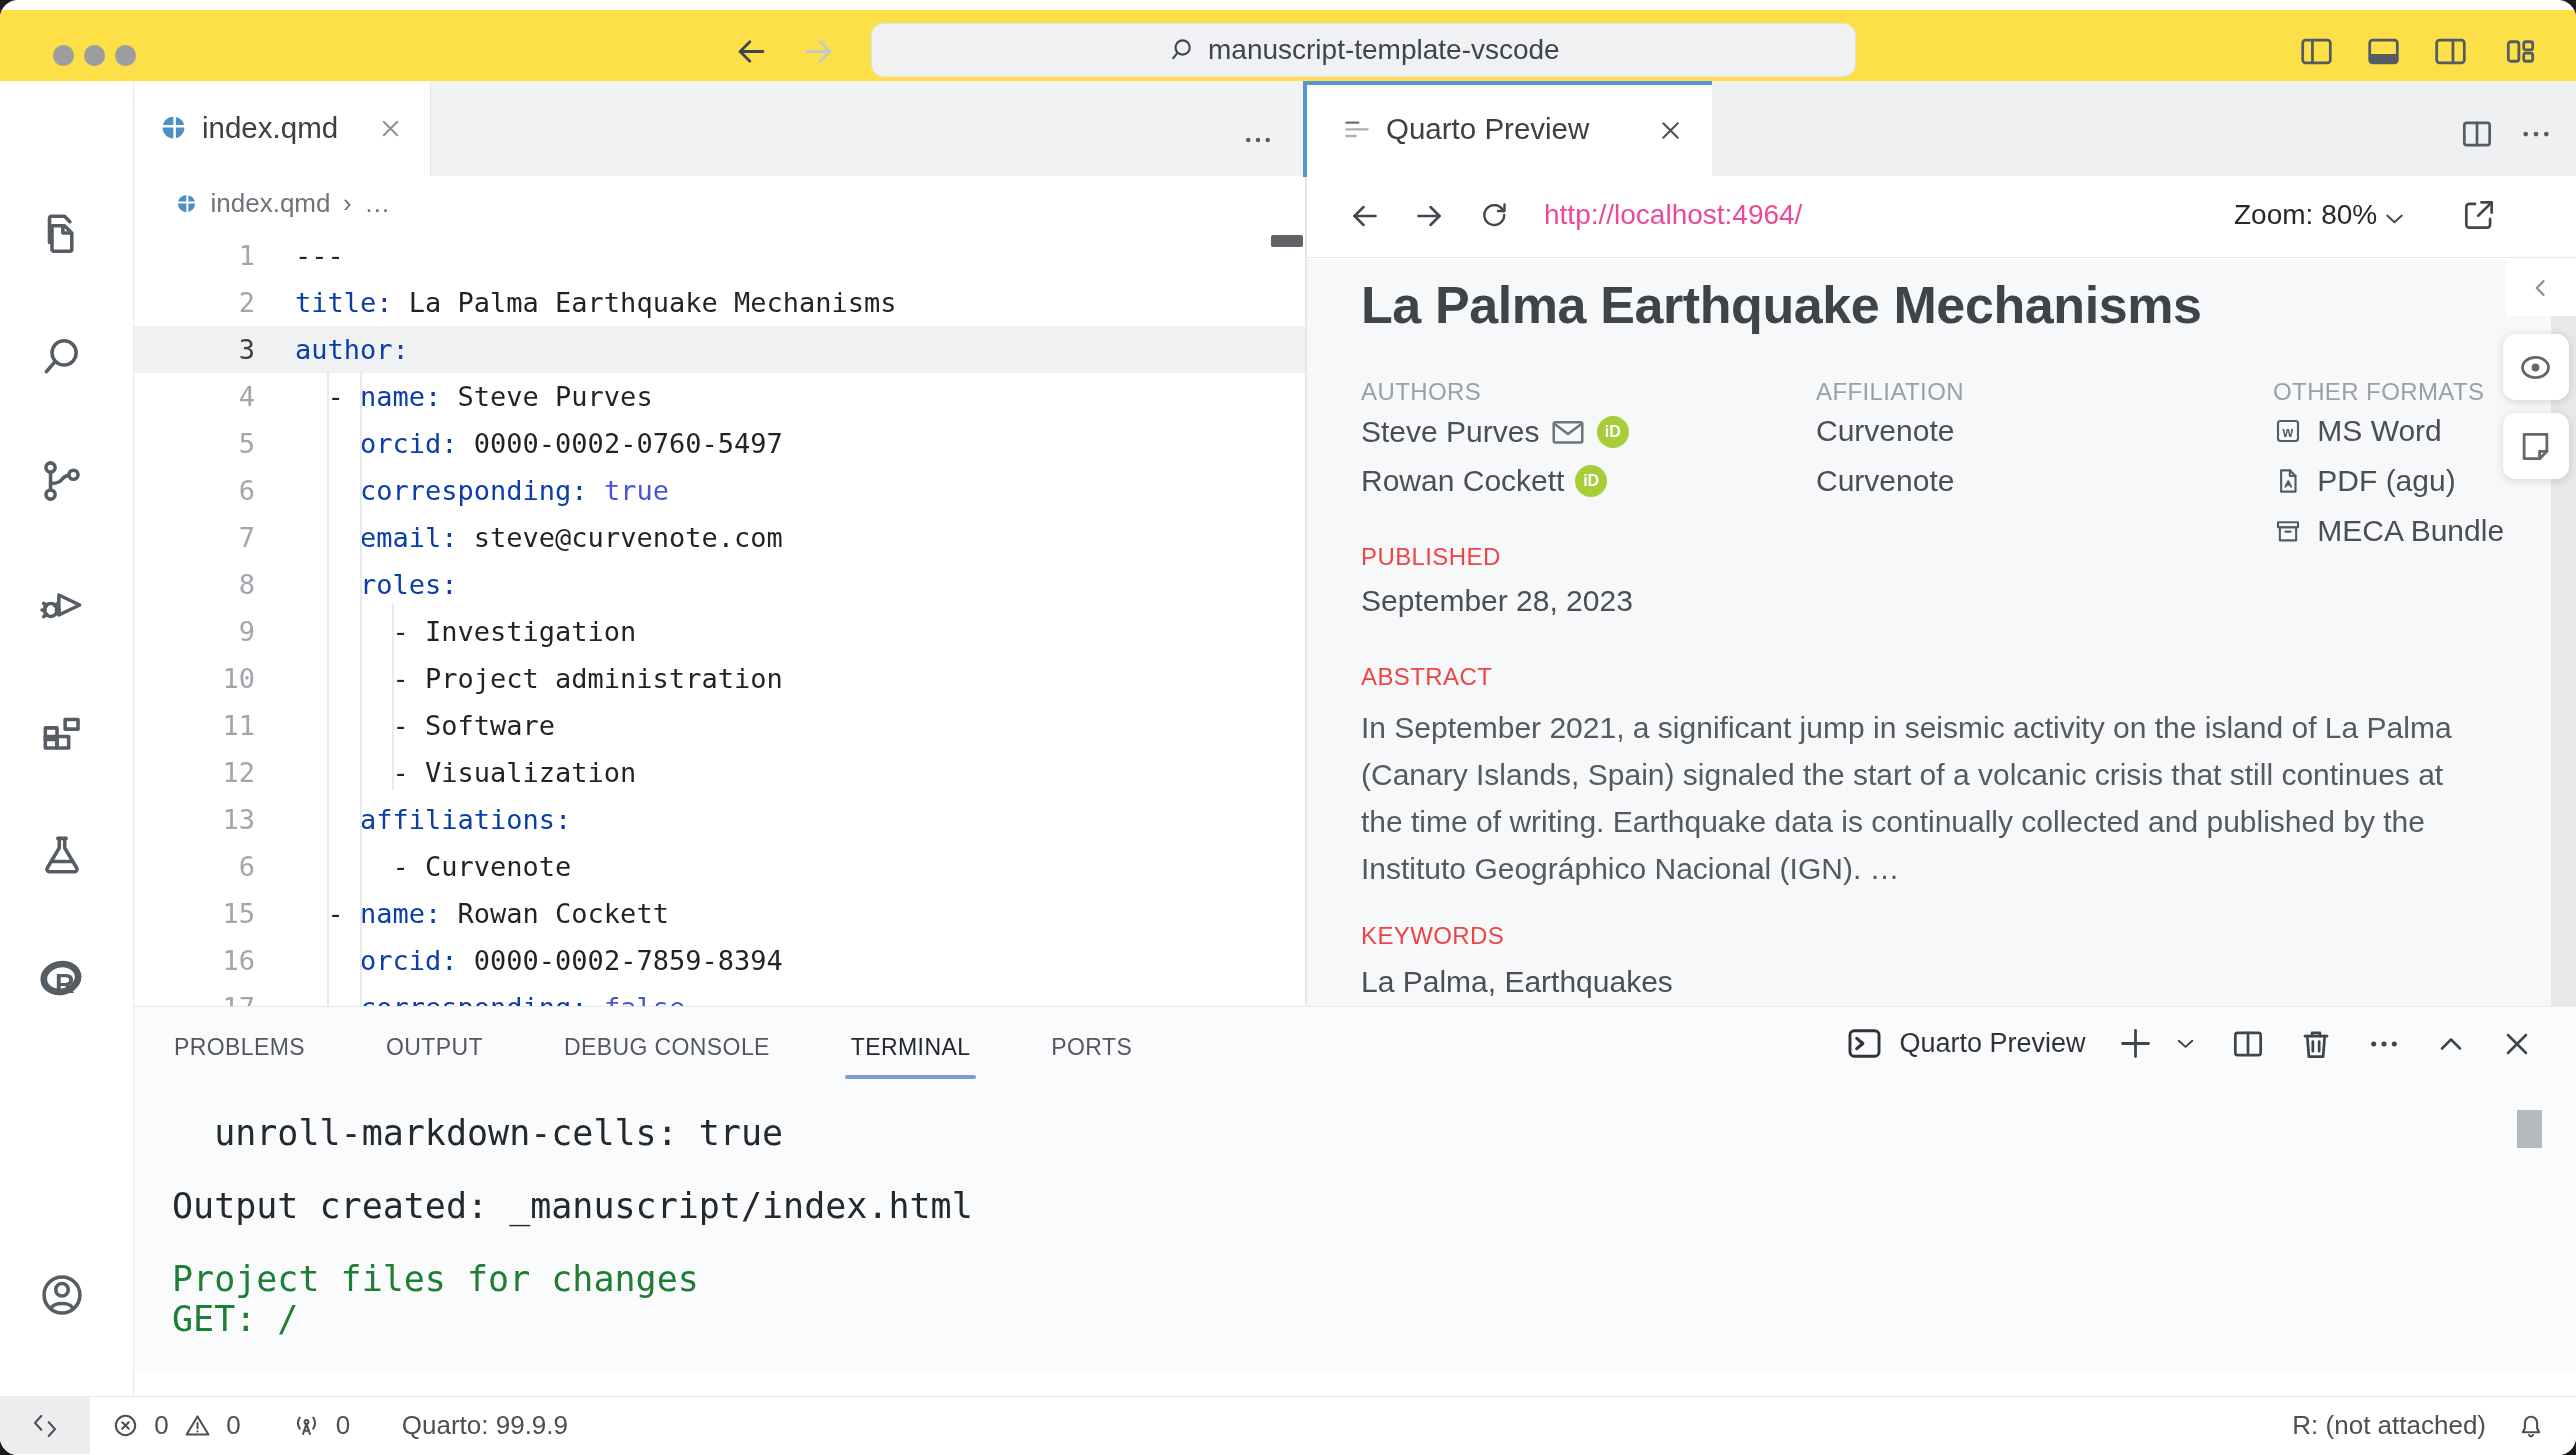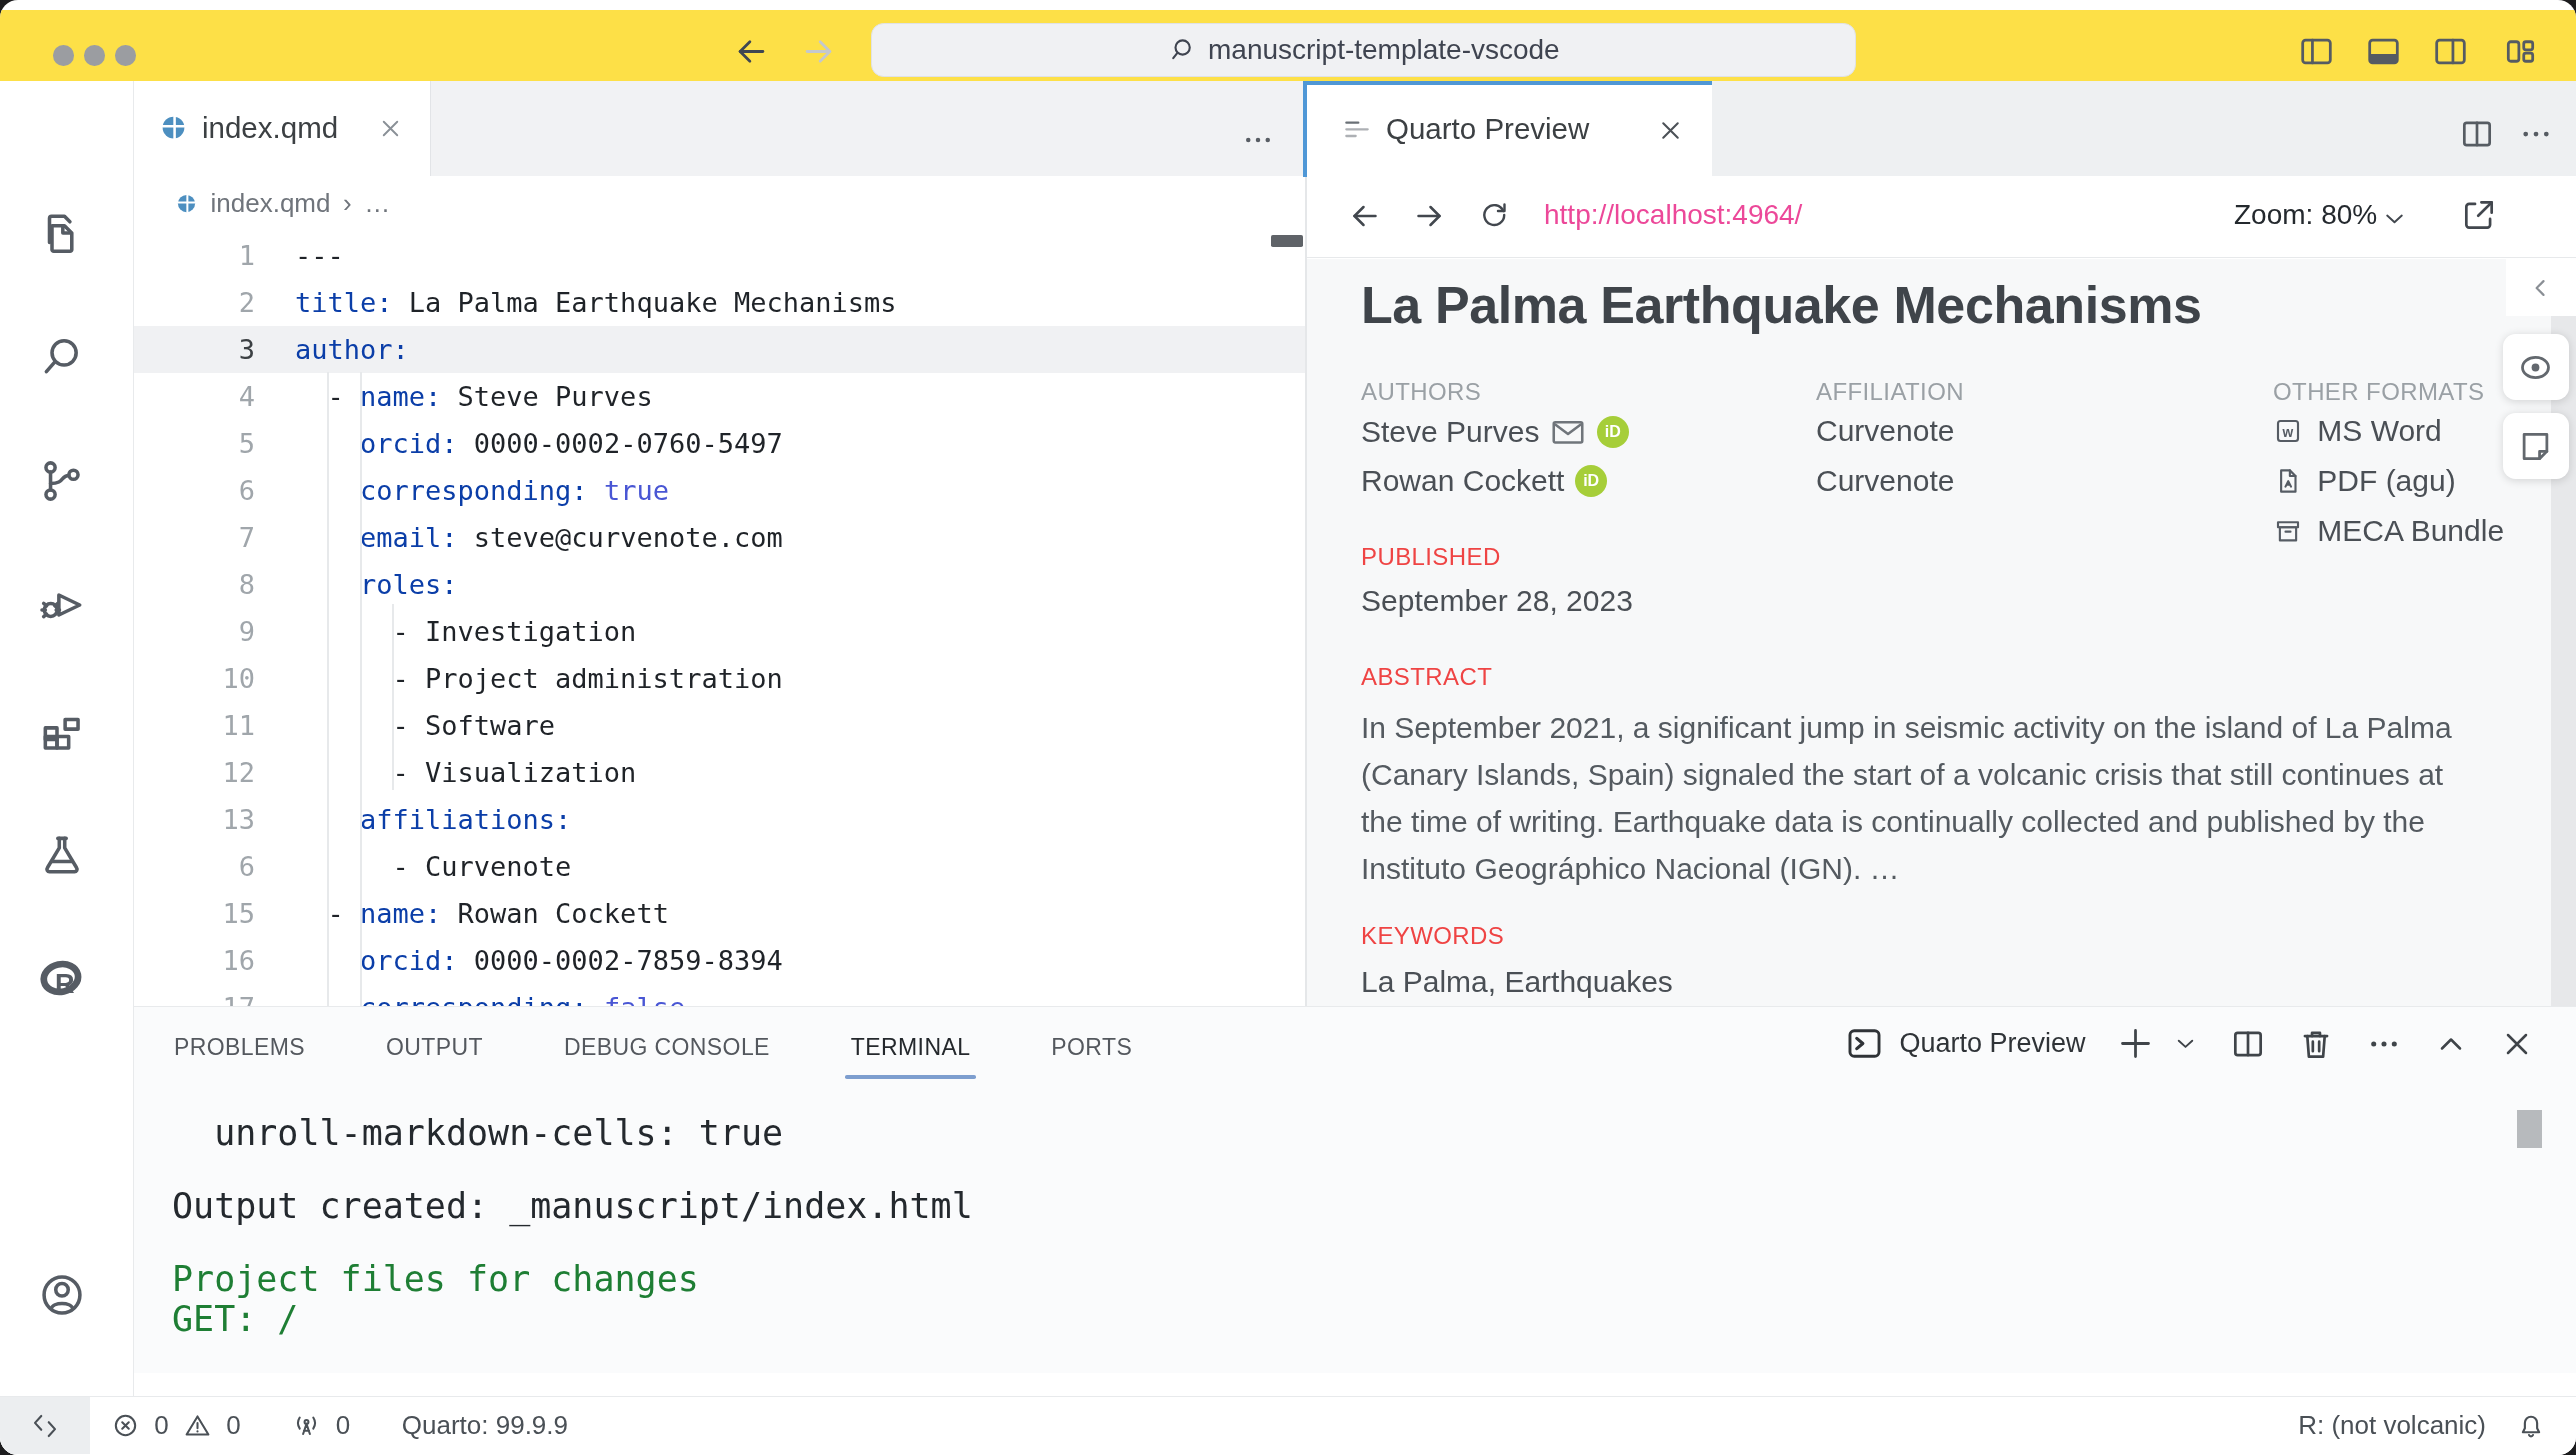--- a/index.html
+++ b/index.html
@@ -579,21 +579,21 @@
             <path d="M17.6 5.4a8.4 8.4 0 0 1 0 9.2"></path>
             <circle cx="12" cy="9" r="1.6"></circle>
             <path d="M12 10.6L9.2 19M12 10.6L14.8 19M9.9 16.4h4.2"></path>
           </svg>
       </span>
       <span>0</span>
       <span class="st-gap"></span>
       <span>Quarto: 99.9.9</span>
     </div>
     <div id="status-right">
-      <span>R: (not volcanic)</span>
+      <span>R: (not attached)</span>
       <span>
         <svg class="ic" width="30" height="30" viewBox="0 0 24 24" stroke-width="1.6">
             <path d="M5.5 17h13l-1.6-3.2V9.5A4.9 4.9 0 0 0 12 4.6 4.9 4.9 0 0 0 7.1 9.5v4.3z"></path>
             <path d="M10.4 19.2a1.7 1.7 0 0 0 3.2 0"></path>
           </svg>
       </span>
     </div>
   </div>
 
 </div>

